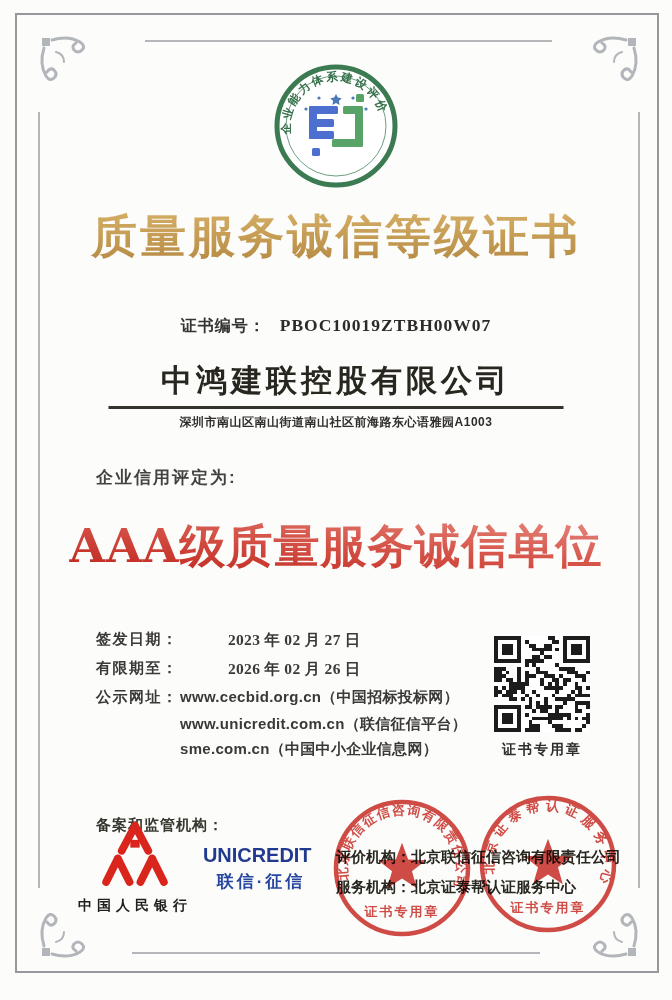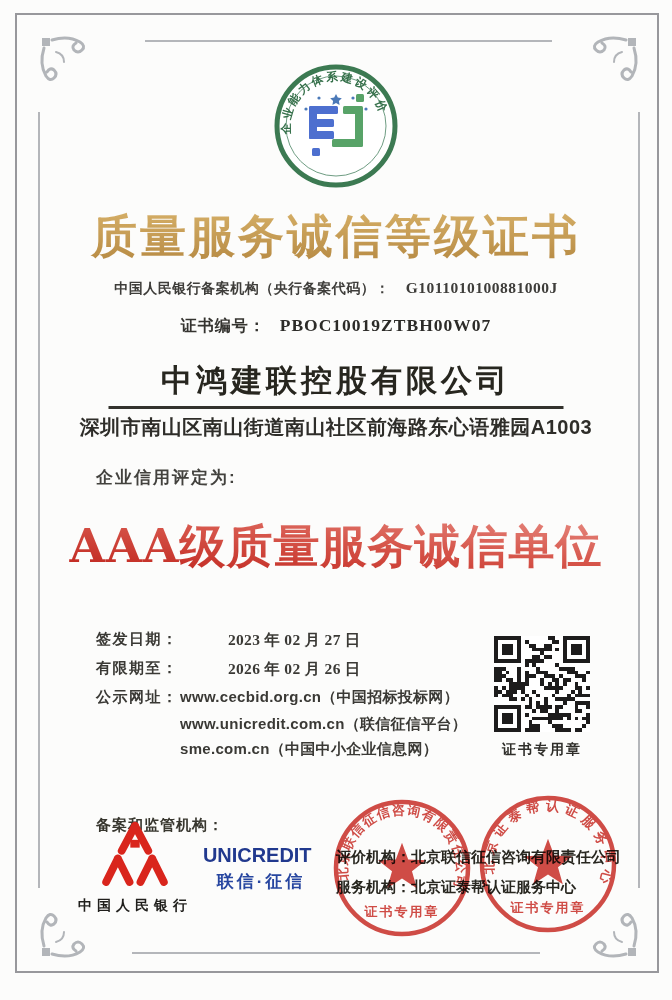--- a/index.html
+++ b/index.html
@@ -50,21 +50,21 @@
   .certno{top:315px;left:0;width:100%;text-align:center;
     font-size:16px;font-weight:bold;color:#34332f;letter-spacing:1px;}
   .certno .code{margin-left:14px;font-family:"Liberation Serif","DejaVu Serif",serif;
     font-size:17.5px;letter-spacing:1px;color:#2c2b28;}
 
   .company{top:360px;left:0;width:100%;text-align:center;
     font-size:31px;font-weight:800;color:#27261f;letter-spacing:4px;}
   .company-underline{top:406px;left:50%;transform:translateX(-50%);
     width:455px;height:3px;background:#33322d;}
   .address{top:414px;left:0;width:100%;text-align:center;
-    font-size:20px;font-weight:bold;color:#2e2d29;letter-spacing:.5px;}
+    font-size:12px;font-weight:bold;color:#2e2d29;letter-spacing:.5px;}
 
   .rating-intro{top:466px;left:96px;font-size:17px;font-weight:bold;
     color:#43423e;letter-spacing:2px;}
   .rating{top:516px;left:0;width:100%;text-align:center;
     font-family:"DejaVu Serif","Liberation Serif",serif;
     font-size:46px;font-weight:900;letter-spacing:1px;
     background:linear-gradient(185deg,#e9938a 0%,#d6554a 45%,#bf241c 90%);
     -webkit-background-clip:text;background-clip:text;
     color:#c5261e;-webkit-text-fill-color:transparent;}
 
@@ -174,23 +174,20 @@
         <rect x="7" y="-20" width="20" height="8" rx="1.5"></rect>
         <rect x="19" y="-14" width="8" height="34" rx="1.5"></rect>
         <rect x="-4" y="13" width="31" height="8" rx="1.5"></rect>
         <rect x="20" y="-32" width="8" height="8" rx="1.5"></rect>
       </g>
     </g>
   </svg>
 
   <div class="abs title z1">质量服务诚信等级证书</div>
 
-  <div class="abs registry z1">
-    <span>中国人民银行备案机构（央行备案代码）：</span><span class="code">G1011010100881000J</span>
-  </div>
 
   <div class="abs certno z1">
     <span>证书编号：</span><span class="code">PBOC10019ZTBH00W07</span>
   </div>
 
   <div class="abs company z1">中鸿建联控股有限公司</div>
   <div class="abs company-underline z1"></div>
   <div class="abs address z1">深圳市南山区南山街道南山社区前海路东心语雅园A1003</div>
 
   <div class="abs rating-intro z1">企业信用评定为:</div>

